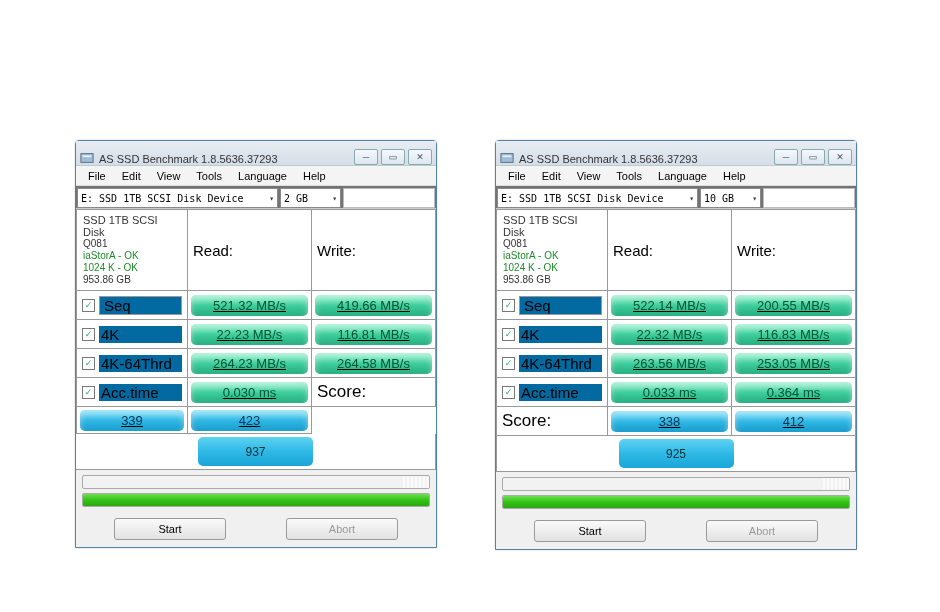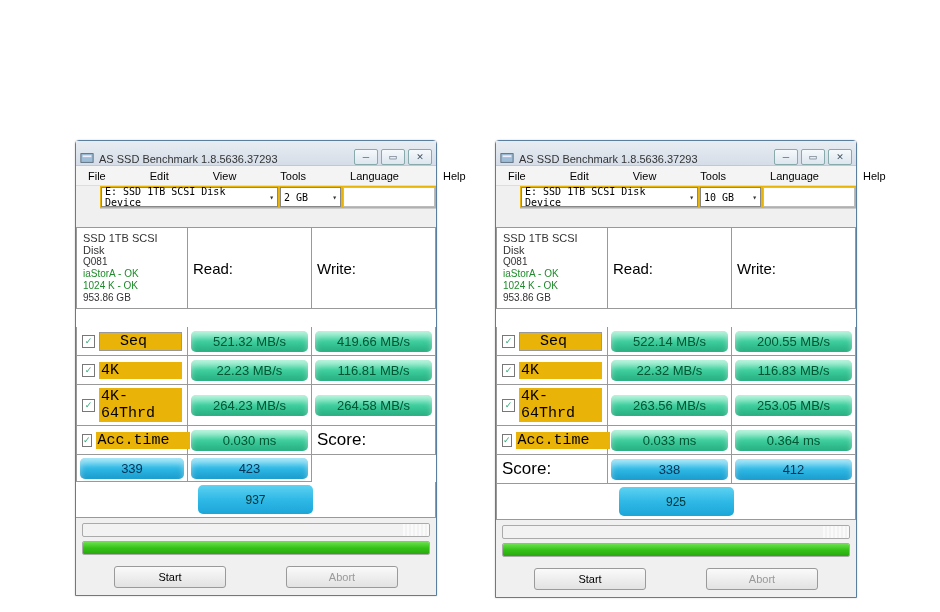--- a/index.html
+++ b/index.html
@@ -49,35 +49,33 @@
   display: flex; align-items: center; justify-content: center;
   color: #456;
 }
 .menubar {
   height: 19px;
   background: #f4f4f4;
   display: flex;
   align-items: center;
   padding: 0 4px;
   border-bottom: 1px solid #ddd;
-  gap: 28px;
 }
 .menuitem {
   padding: 2px 8px;
   font-size: 11px;
   cursor: default;
 }
 .toolbar {
   height: 22px;
-  background: #eab308;
-  display: flex;
-  align-items: center;
+  background: #737373;
+  display: flex;
+  align-items: flex-end;
   padding: 0 1px;
   border-bottom: 1px solid #ccc;
-  margin-left: 24px;
 }
 .combo {
   height: 18px;
   border: 1px solid #888;
   background: #fff;
   font-size: 10px;
   font-family: monospace;
   padding: 0 14px 0 3px;
   display: flex; align-items: center;
   position: relative;
@@ -99,21 +97,20 @@
   margin-left: 2px;
 }
 .content {
   background: #fff;
   padding: 0;
 }
 .grid {
   display: grid;
   grid-template-columns: 112px 1fr 1fr;
   border-collapse: collapse;
-  margin-top: 18px;
 }
 .cell {
   border: 1px solid #999;
   border-left: none;
   border-top: none;
   padding: 3px 5px;
   display: flex;
   align-items: center;
   min-height: 22px;
 }
@@ -140,42 +137,42 @@
 .chk {
   width: 11px; height: 11px;
   border: 1px solid #777;
   background: #fff;
   display: flex; align-items: center; justify-content: center;
   font-size: 9px;
   color: #3a7;
 }
 .row-name {
   font-size: 15px;
-  font-family: Liberation Mono, monospace;
+  font-family: Liberation Sans, sans-serif;
   border: 1px solid #999;
-  padding: 0 20px;
-  background: #eab308;
+  padding: 0 4px;
+  background: #0369a1;
   flex: 1;
 }
 .row-name.noborder { border: none; padding-left: 2px; }
 .lozenge {
   width: 100%;
   height: 21px;
   border-radius: 5px;
   display: flex;
   align-items: center;
   justify-content: center;
   font-size: 13px;
   font-family: Arial, sans-serif;
   box-shadow: inset 0 -6px 8px rgba(0,0,0,0.05), inset 0 5px 6px rgba(255,255,255,0.5);
 }
 .loz-green { background: linear-gradient(#7aeac0, #3ecf9e, #2ab887); color: #0a4; }
 .loz-green { color: #053; }
 .loz-blue { background: linear-gradient(#5ed2f2, #2fb9e6, #1ca5d8); color: #035; }
-.result-cell { padding: 2px 3px; }
+.result-cell { padding: 2px 3px; text-decoration: underline; }
 .score-row {
   font-size: 17px;
   font-family: Arial, sans-serif;
 }
 .total-row {
   grid-column: 1 / span 3;
   justify-content: center;
 }
 .total-loz {
   width: 115px;

